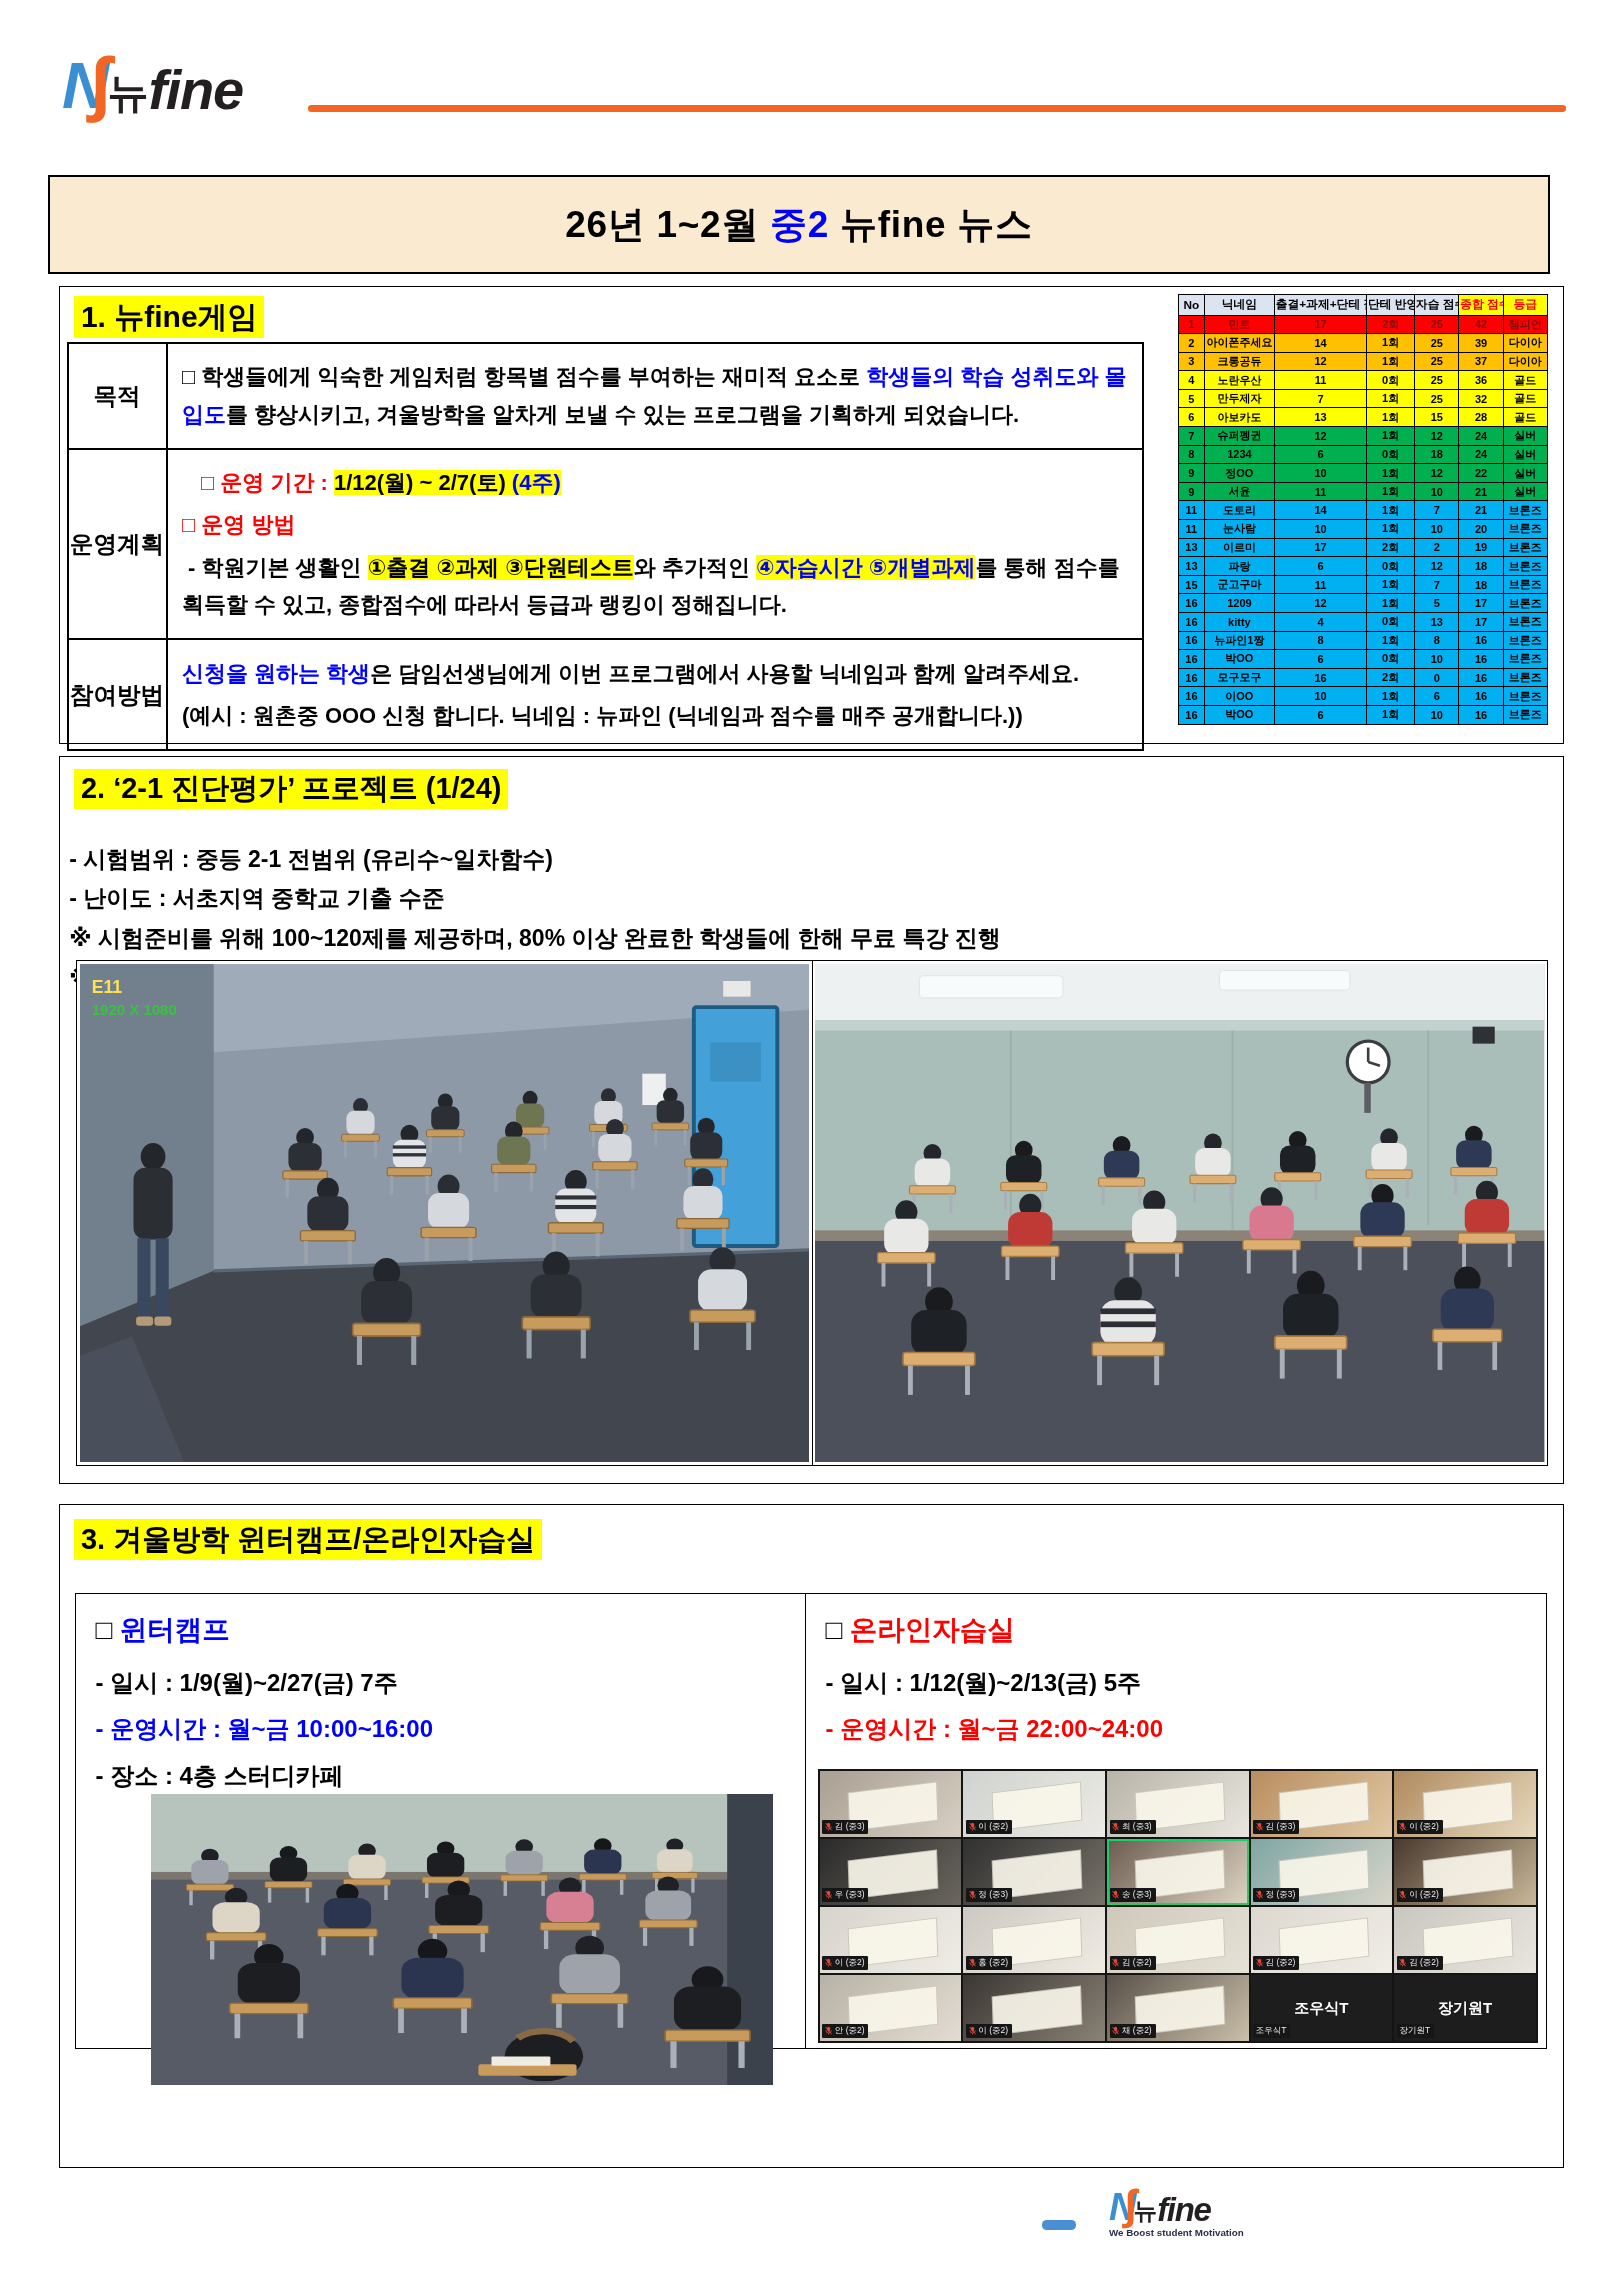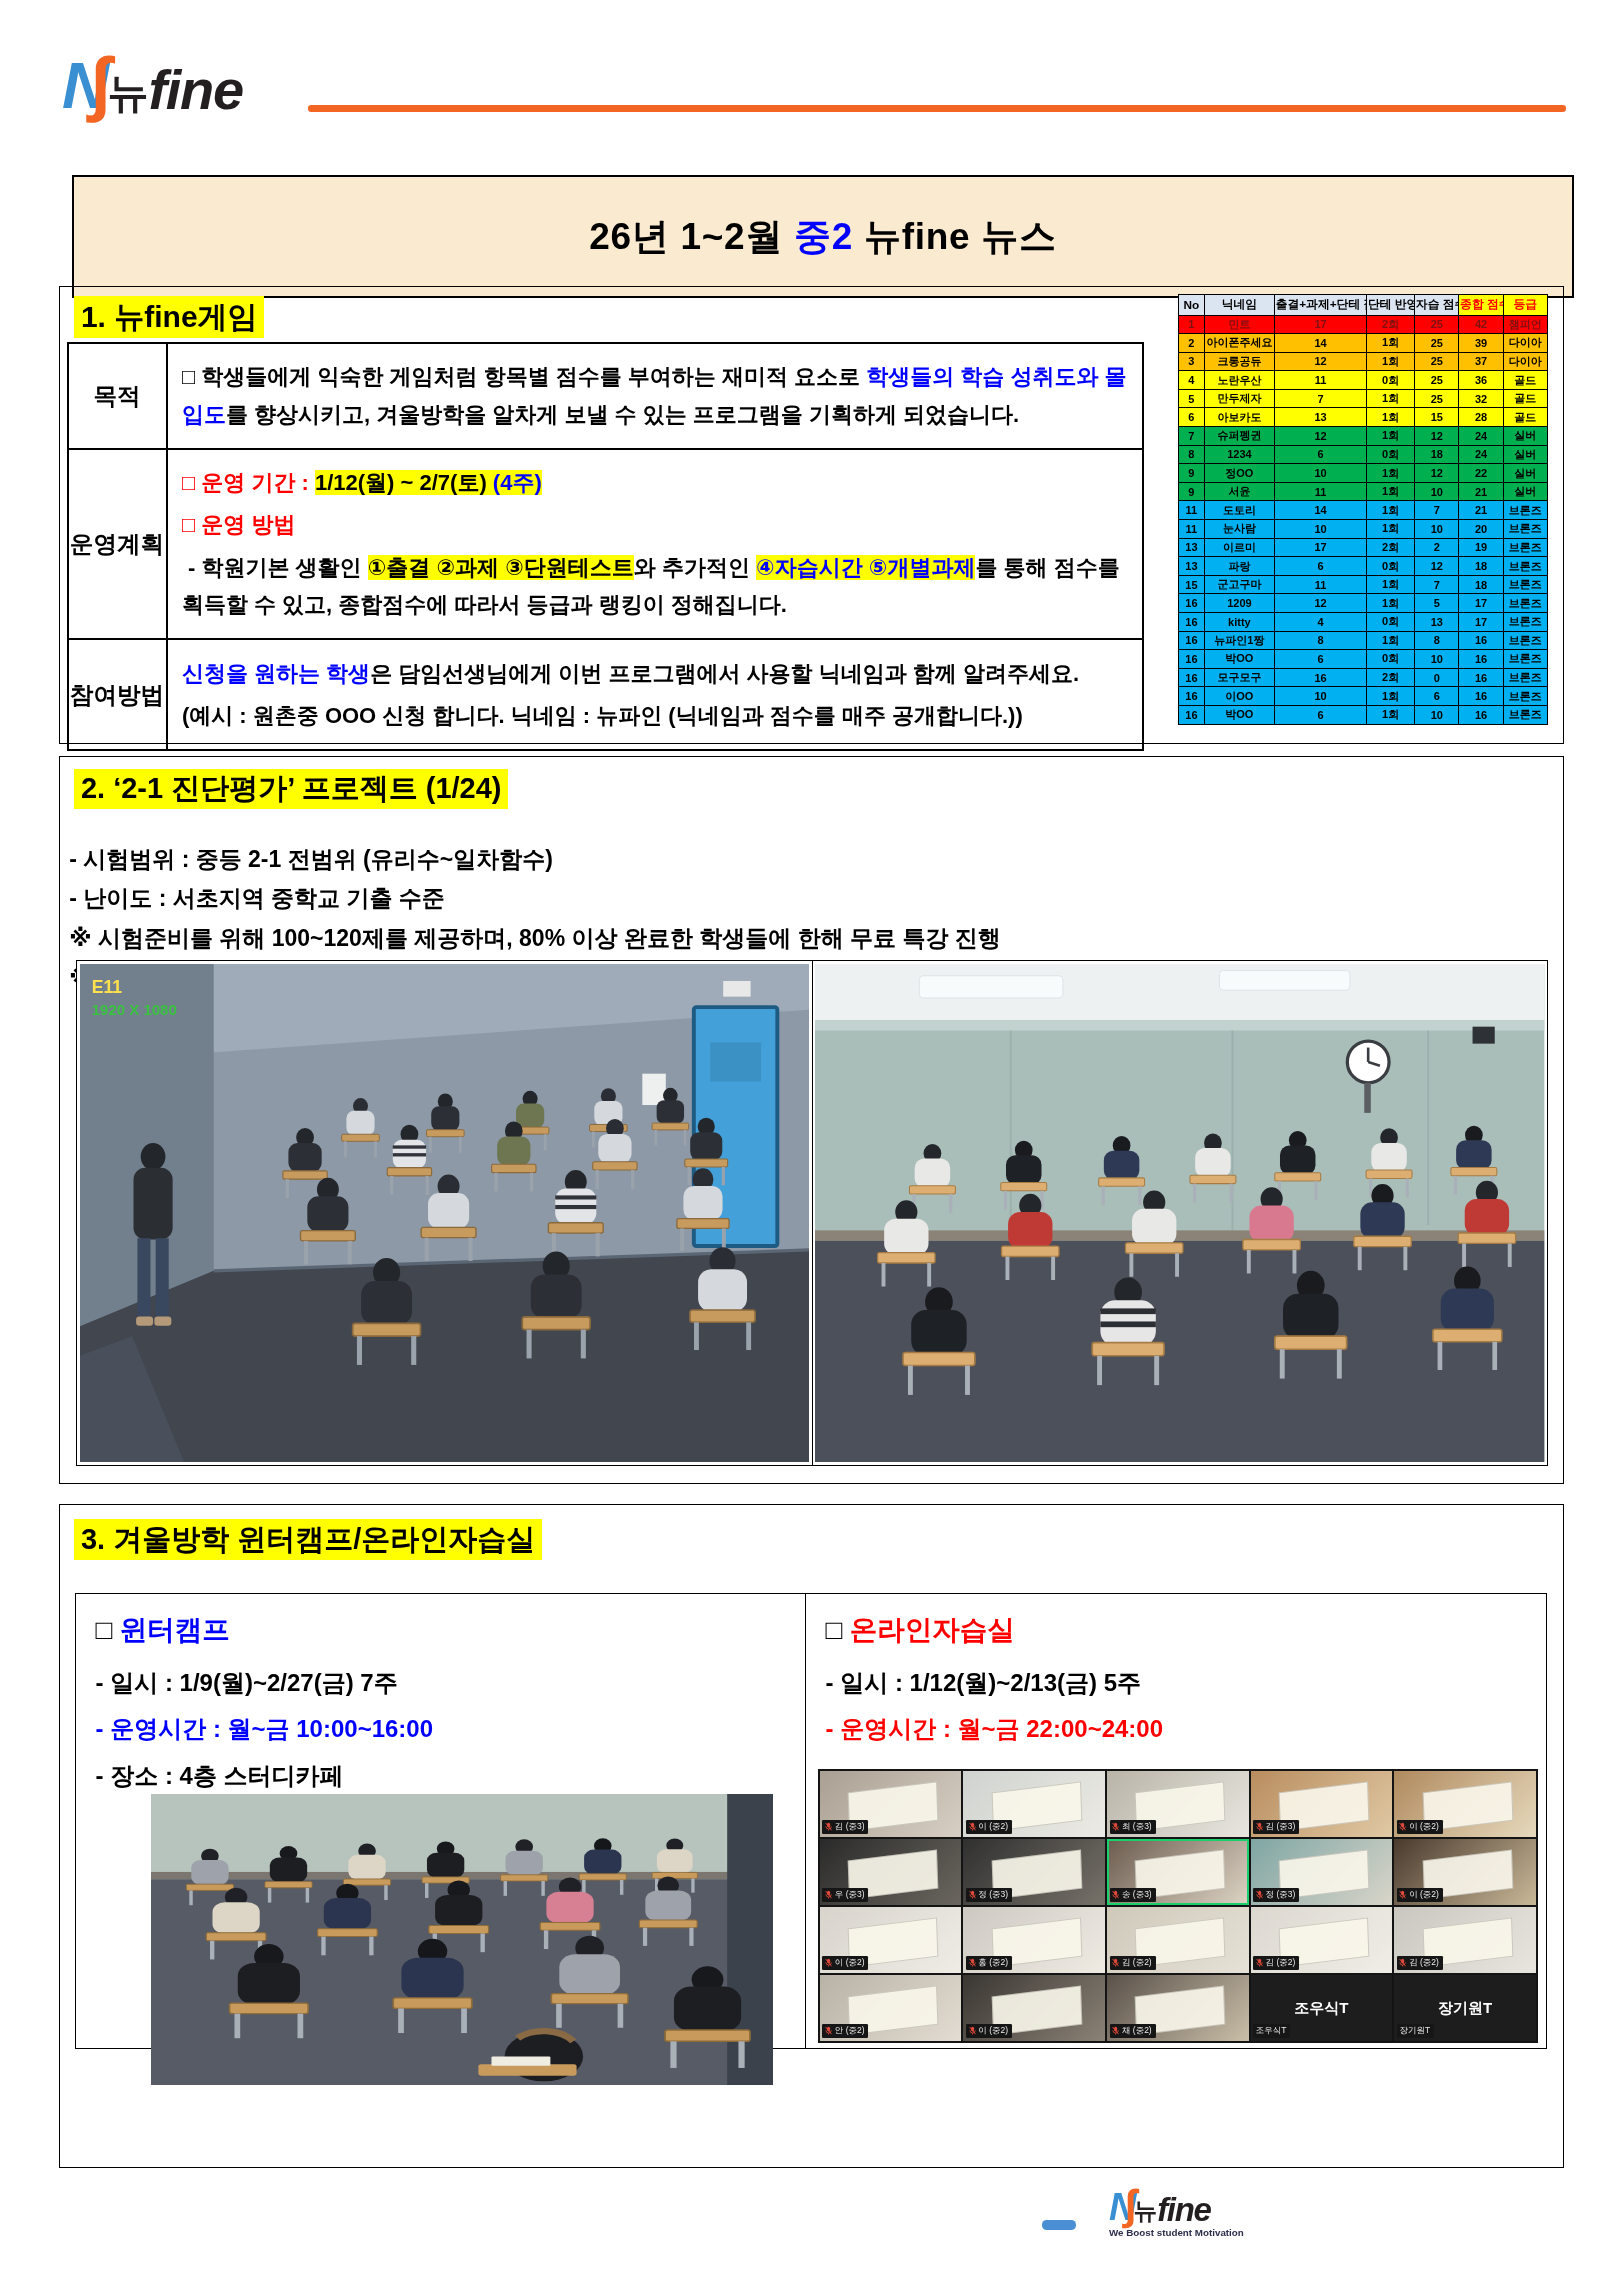--- a/index.html
+++ b/index.html
@@ -89,42 +89,42 @@
   <div class="abs" style="left:62px;top:47px">
     <div class="logo">
       <span class="lg-n">N</span>
         <span class="lg-int">∫</span>
         <span class="lg-nyu">뉴</span>
         <span class="lg-fine">fine</span>
     </div>
   </div>
   <div class="abs rule" style="left:308px;top:105px;width:1258px"></div>
 
-  <div id="banner" class="abs box" style="left:72px;top:175px;width:1502px;height:123px">
+  <div id="banner" class="abs box" style="left:48px;top:175px;width:1502px;height:99px">
     <span class="t seg-wrap"><span>26년 1~2월 </span><span style="color: rgb(0, 0, 255);">중2</span><span> 뉴fine 뉴스</span></span>
   </div>
 
   <div class="abs thinbox" style="left:59px;top:286px;width:1505px;height:458px">
 
     <div class="abs" style="left:14.4px;top:9.2px">
       <span class="sec-head">1. 뉴fine게임</span>
     </div>
 
     <table class="info abs" style="left:6.5px;top:55px">
       <tbody>
         <tr>
           <th>목적</th>
           <td style="height:102px">
             <p class="seg-wrap"><span>□ 학생들에게 익숙한 게임처럼 항목별 점수를 부여하는 재미적 요소로 </span><span style="color: rgb(0, 0, 255);">학생들의 학습 성취도와 몰입도</span><span>를 향상시키고, 겨울방학을 알차게 보낼 수 있는 프로그램을 기획하게 되었습니다.</span></p>
           </td>
         </tr>
         <tr>
           <th>운영계획</th>
           <td style="height:161px">
-            <p class="seg-wrap"><span style="color: rgb(255, 0, 0);">□ 운영 기간 : </span><span style="background: rgb(255, 255, 0);">1/12(월) ~ 2/7(토) </span><span style="color: rgb(0, 0, 255); background: rgb(255, 255, 0);">(4주)</span></p>
+            <p class="seg-wrap"><span style="color: rgb(255, 0, 0); margin-left: 19px;">□ 운영 기간 : </span><span style="background: rgb(255, 255, 0);">1/12(월) ~ 2/7(토) </span><span style="color: rgb(0, 0, 255); background: rgb(255, 255, 0);">(4주)</span></p>
             <p class="seg-wrap"><span style="color: rgb(255, 0, 0);">□ 운영 방법</span></p>
             <p class="seg-wrap"><span> - 학원기본 생활인 </span><span style="background: rgb(255, 255, 0);">①출결 ②과제 ③단원테스트</span><span>와 추가적인 </span><span style="color: rgb(0, 0, 255); background: rgb(255, 255, 0);">④자습시간 ⑤개별과제</span><span>를 통해 점수를 획득할 수 있고, 종합점수에 따라서 등급과 랭킹이 정해집니다.</span></p>
           </td>
         </tr>
         <tr>
           <th>참여방법</th>
           <td style="height:98px">
             <p class="seg-wrap"><span style="color: rgb(0, 0, 255);">신청을 원하는 학생</span><span>은 담임선생님에게 이번 프로그램에서 사용할 닉네임과 함께 알려주세요.</span></p>
             <p class="seg-wrap"><span>(예시 : 원촌중 OOO 신청 합니다. 닉네임 : 뉴파인 (닉네임과 점수를 매주 공개합니다.))</span></p>
           </td>

